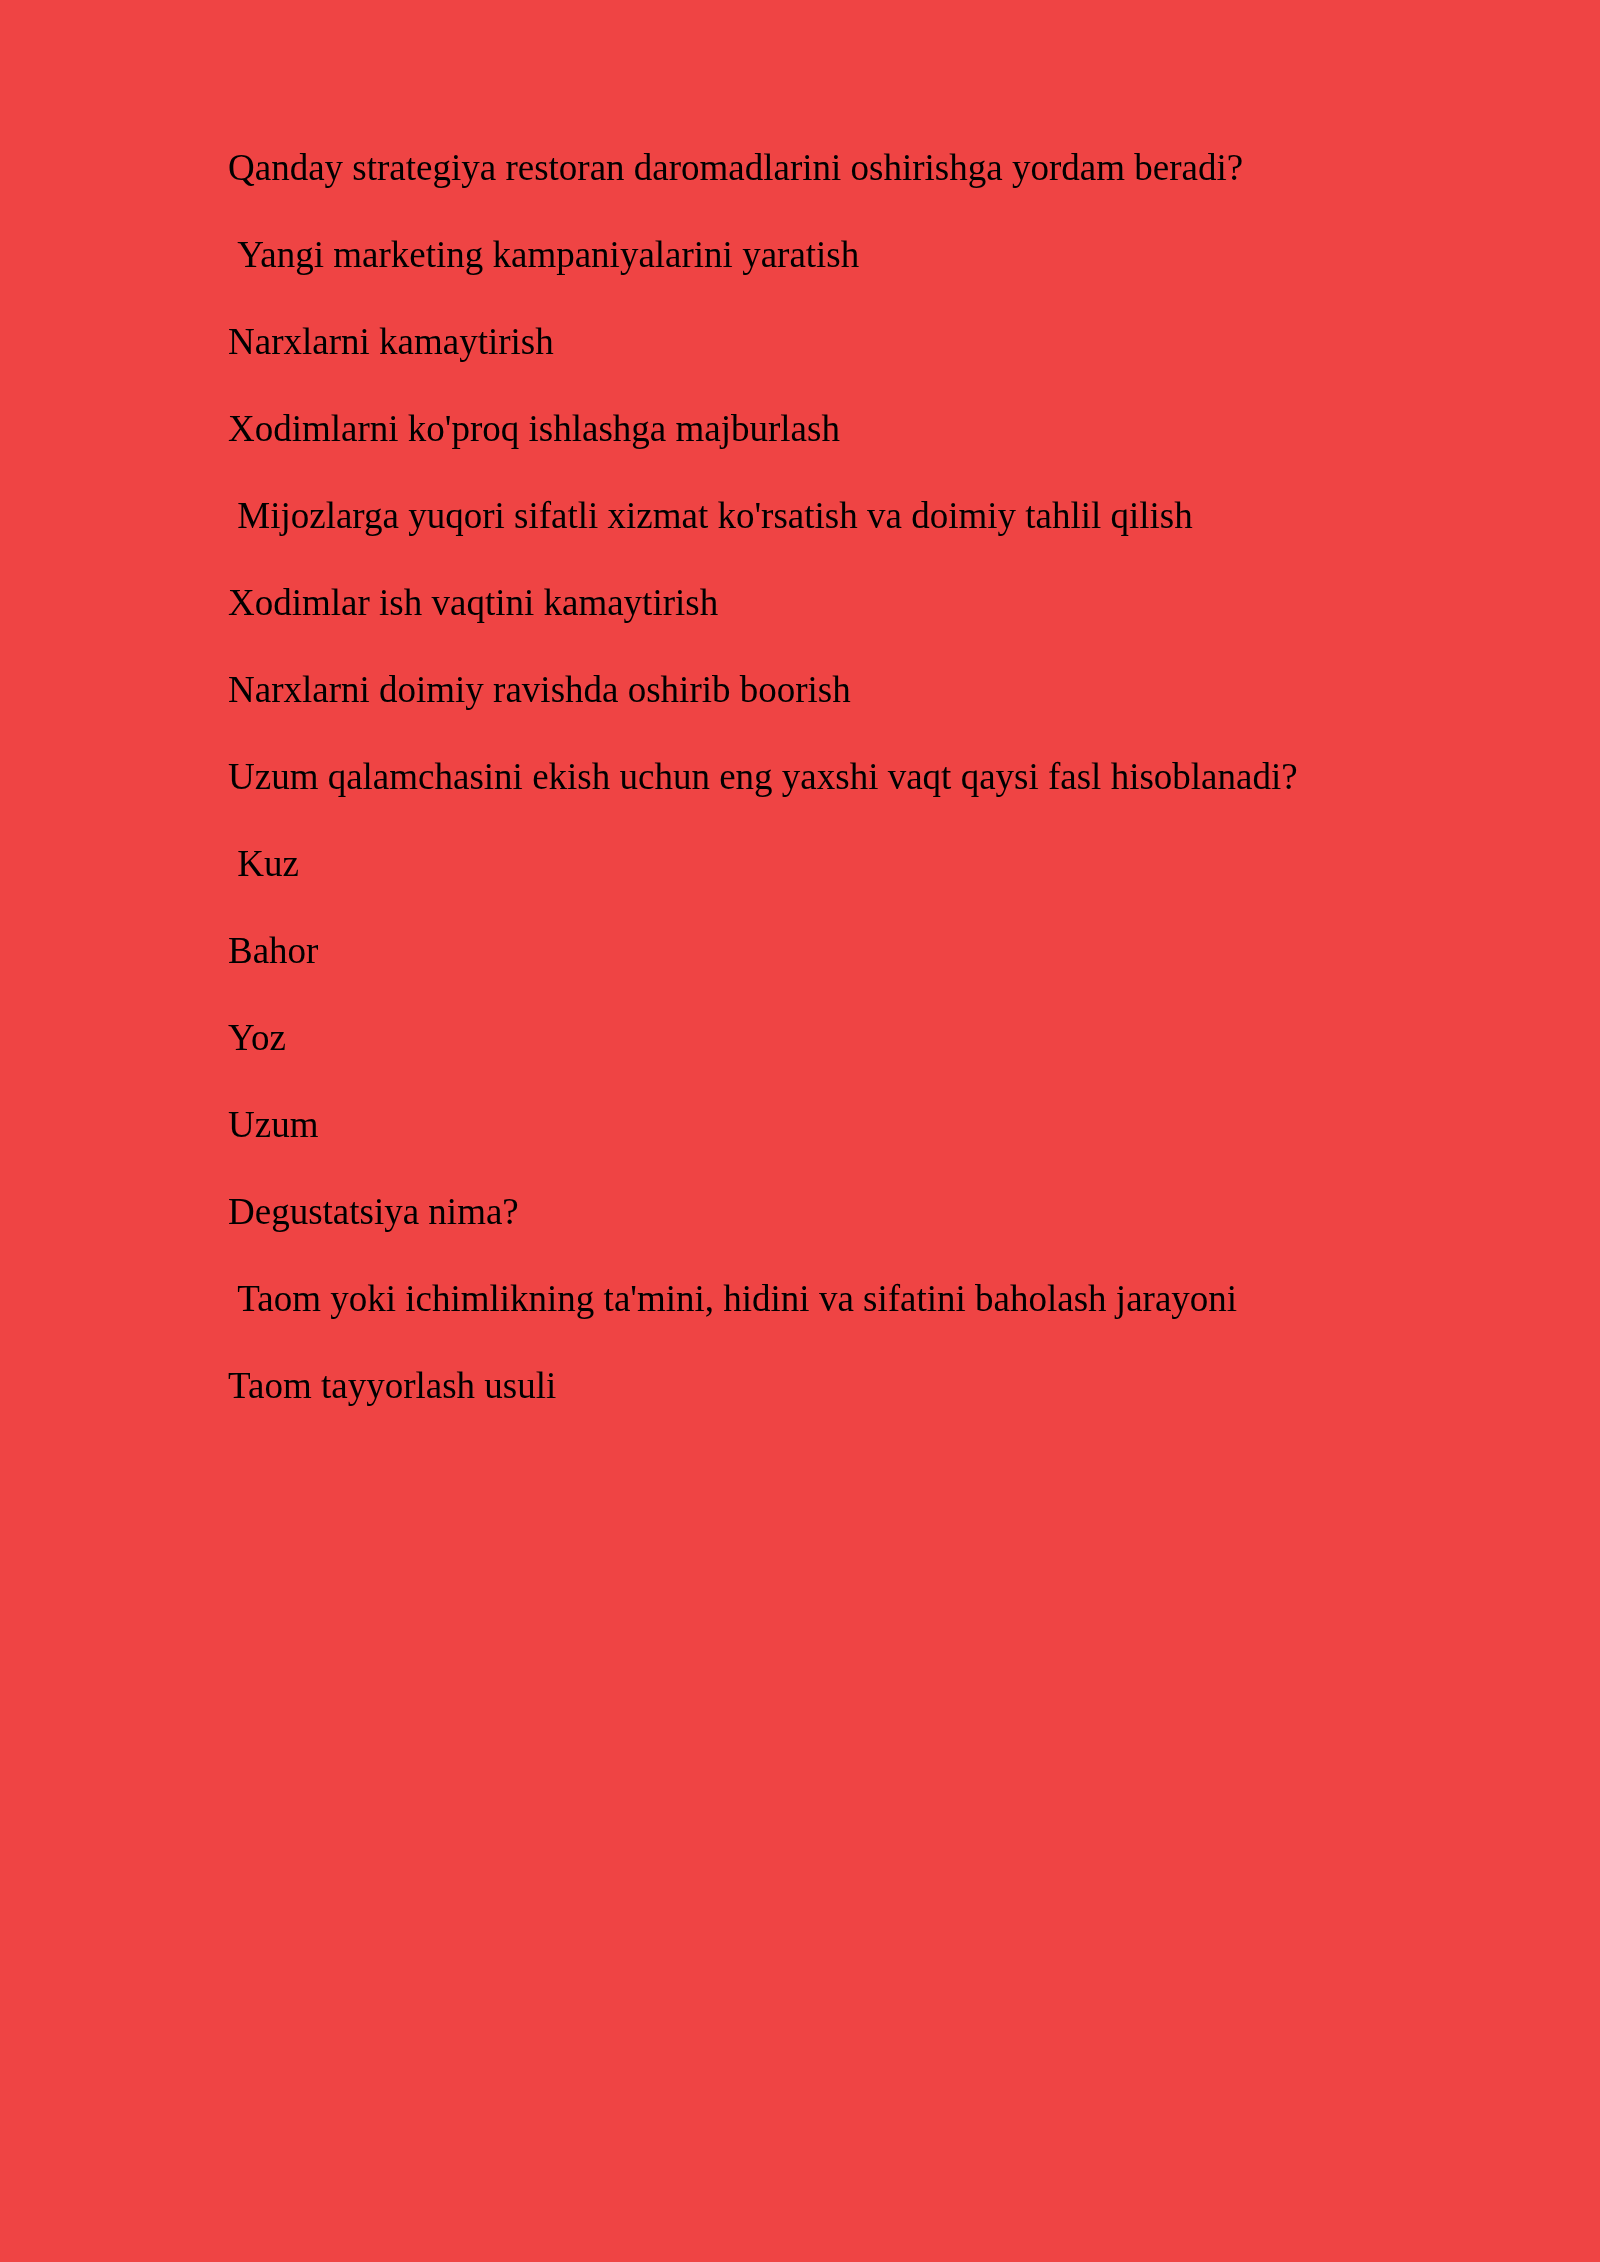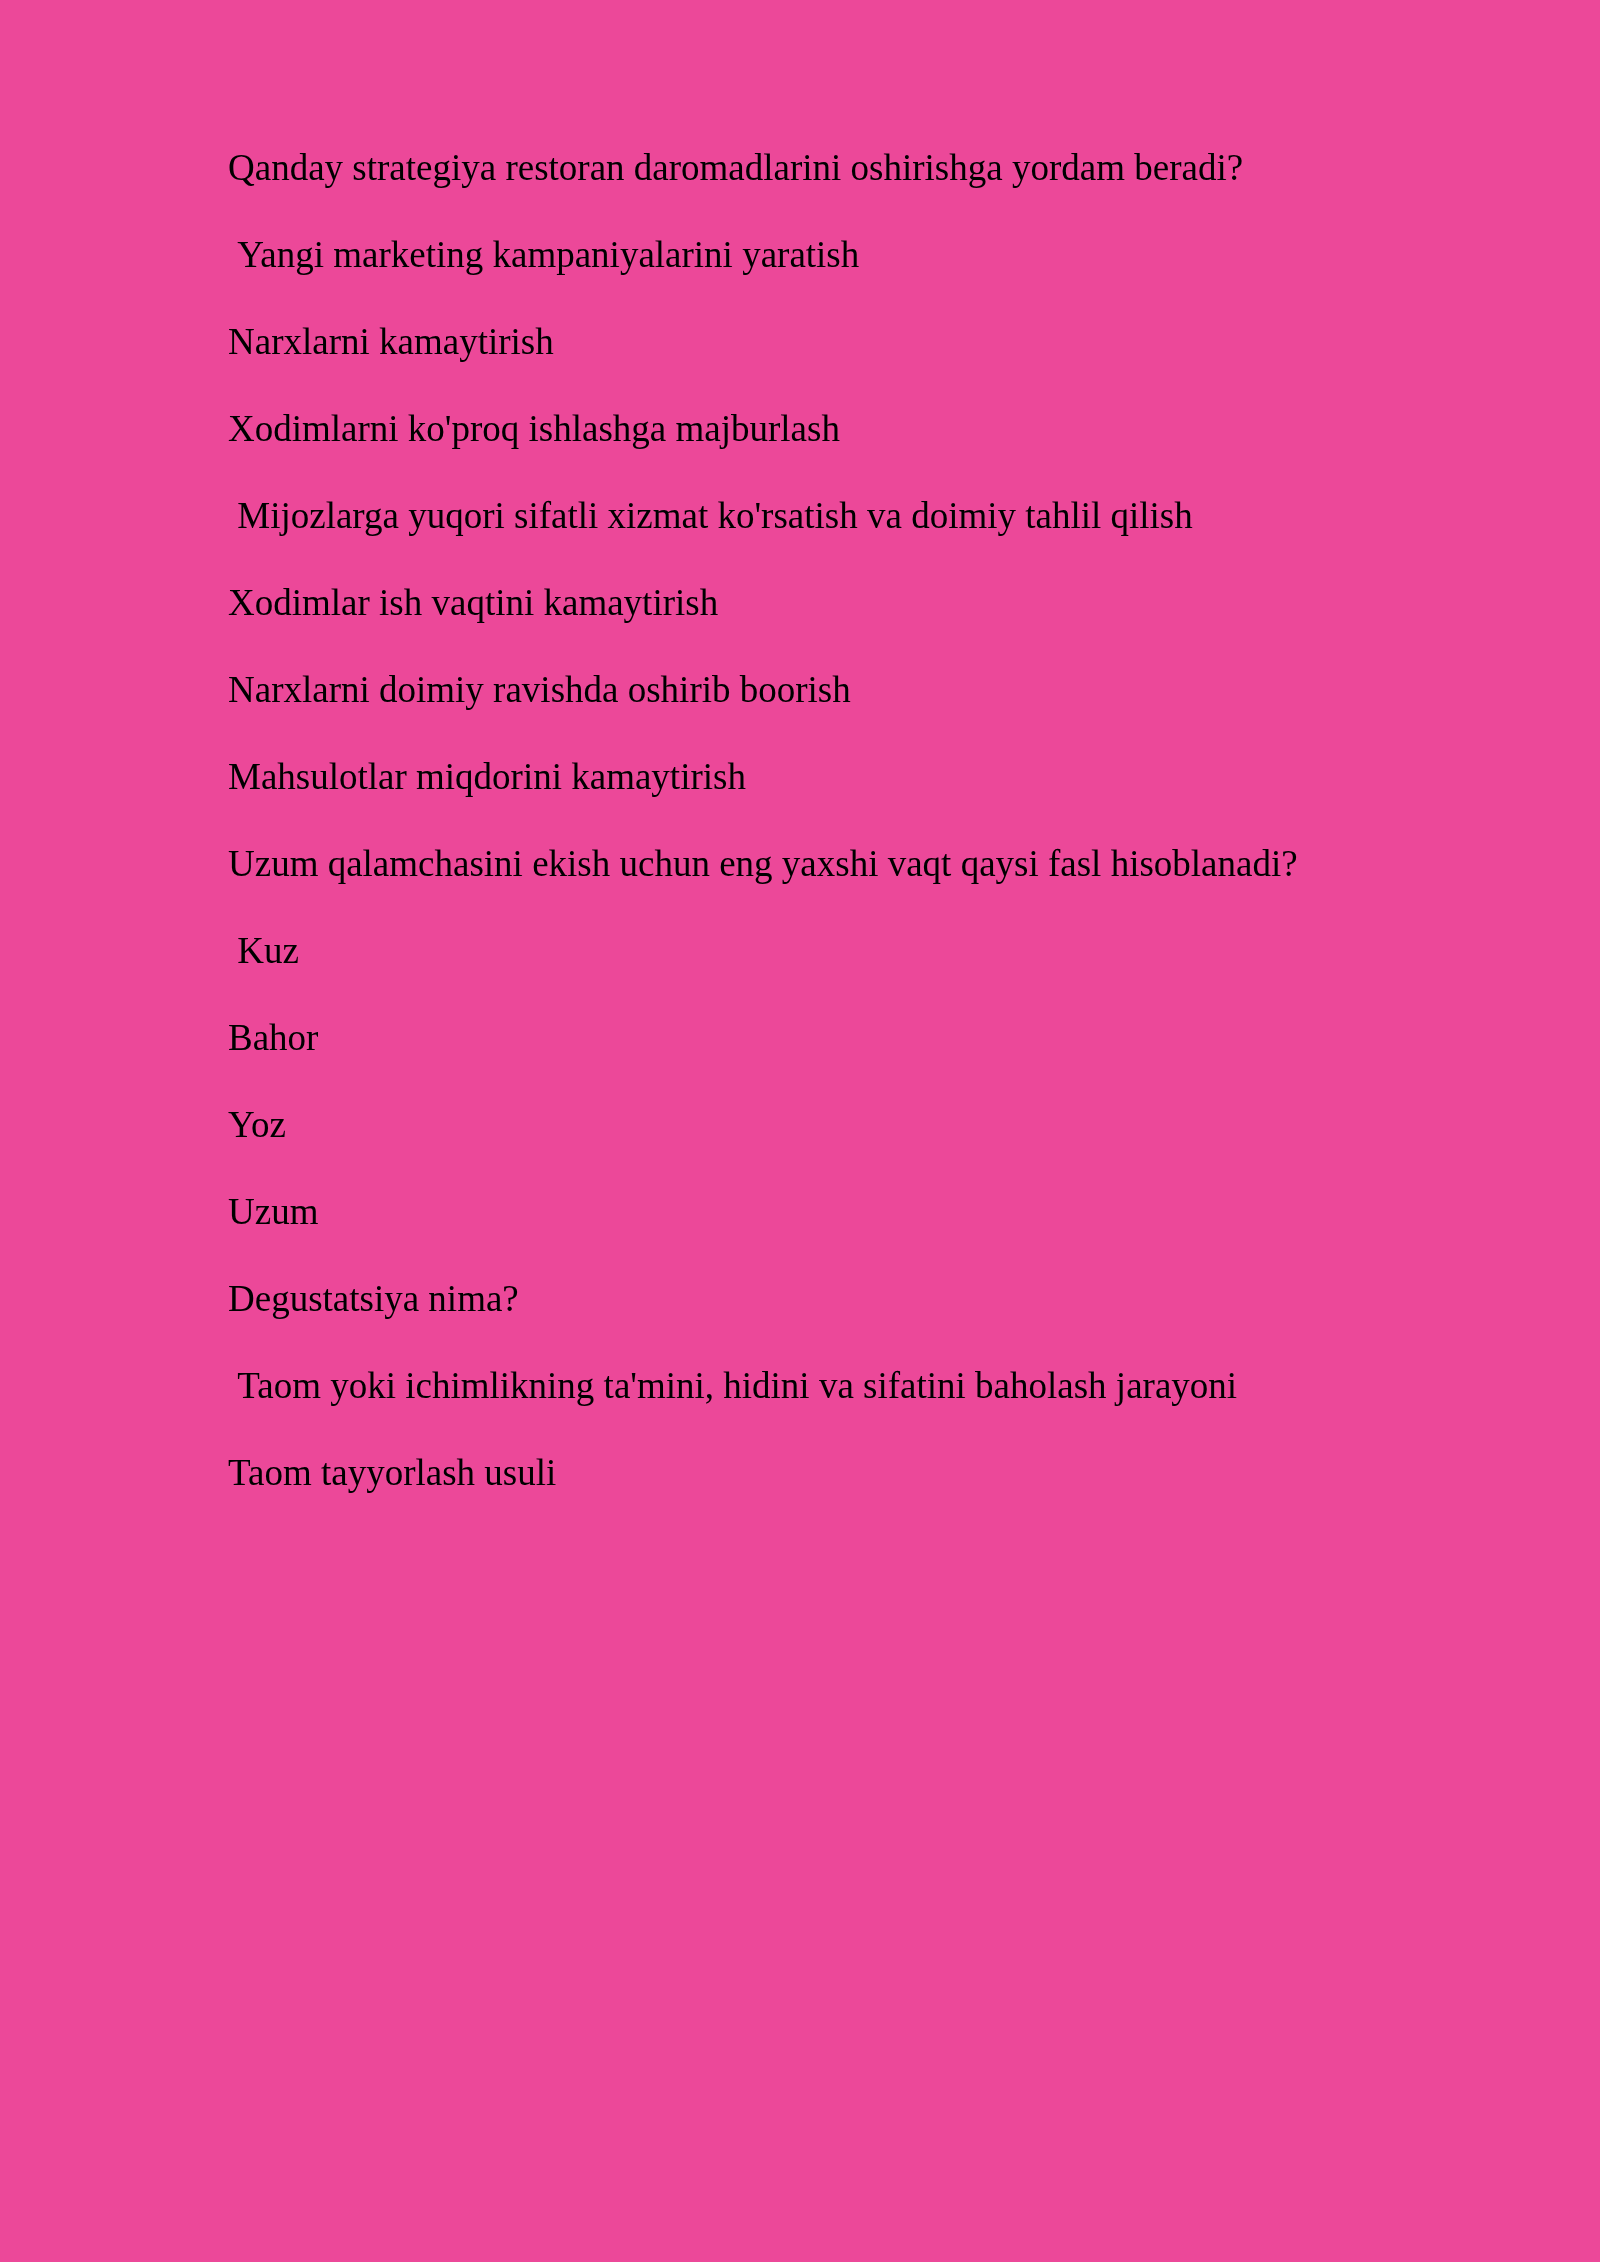--- a/index.html
+++ b/index.html
@@ -10,21 +10,21 @@
     body {
       width: 1600px;
       height: 2262px;
       overflow: hidden;
     }
     .page {
       box-sizing: border-box;
       width: 1600px;
       height: 2262px;
       padding: 145px 132px 0 228px;
-      background: #ec4899;
+      background: #ef4444;
       font-family: "Liberation Serif", serif;
       color: #000000;
     }
     .question-block {
       margin: 0 0 41px 0;
     }
     .page p {
       margin: 0 0 42px 0;
       font-size: 37px;
       line-height: 45px;
@@ -41,21 +41,20 @@
     <p>Qanday strategiya restoran daromadlarini oshirishga yordam beradi?</p>
     <p> Yangi marketing kampaniyalarini yaratish</p>
     <p>Narxlarni kamaytirish</p>
     <p>Xodimlarni ko'proq ishlashga majburlash</p>
   </div>
 
   <div class="question-block">
     <p> Mijozlarga yuqori sifatli xizmat ko'rsatish va doimiy tahlil qilish</p>
     <p>Xodimlar ish vaqtini kamaytirish</p>
     <p>Narxlarni doimiy ravishda oshirib boorish</p>
-    <p>Mahsulotlar miqdorini kamaytirish</p>
   </div>
 
   <div class="question-block">
     <p>Uzum qalamchasini ekish uchun eng yaxshi vaqt qaysi fasl hisoblanadi?</p>
     <p> Kuz</p>
     <p>Bahor</p>
     <p>Yoz</p>
     <p>Uzum</p>
   </div>
 

